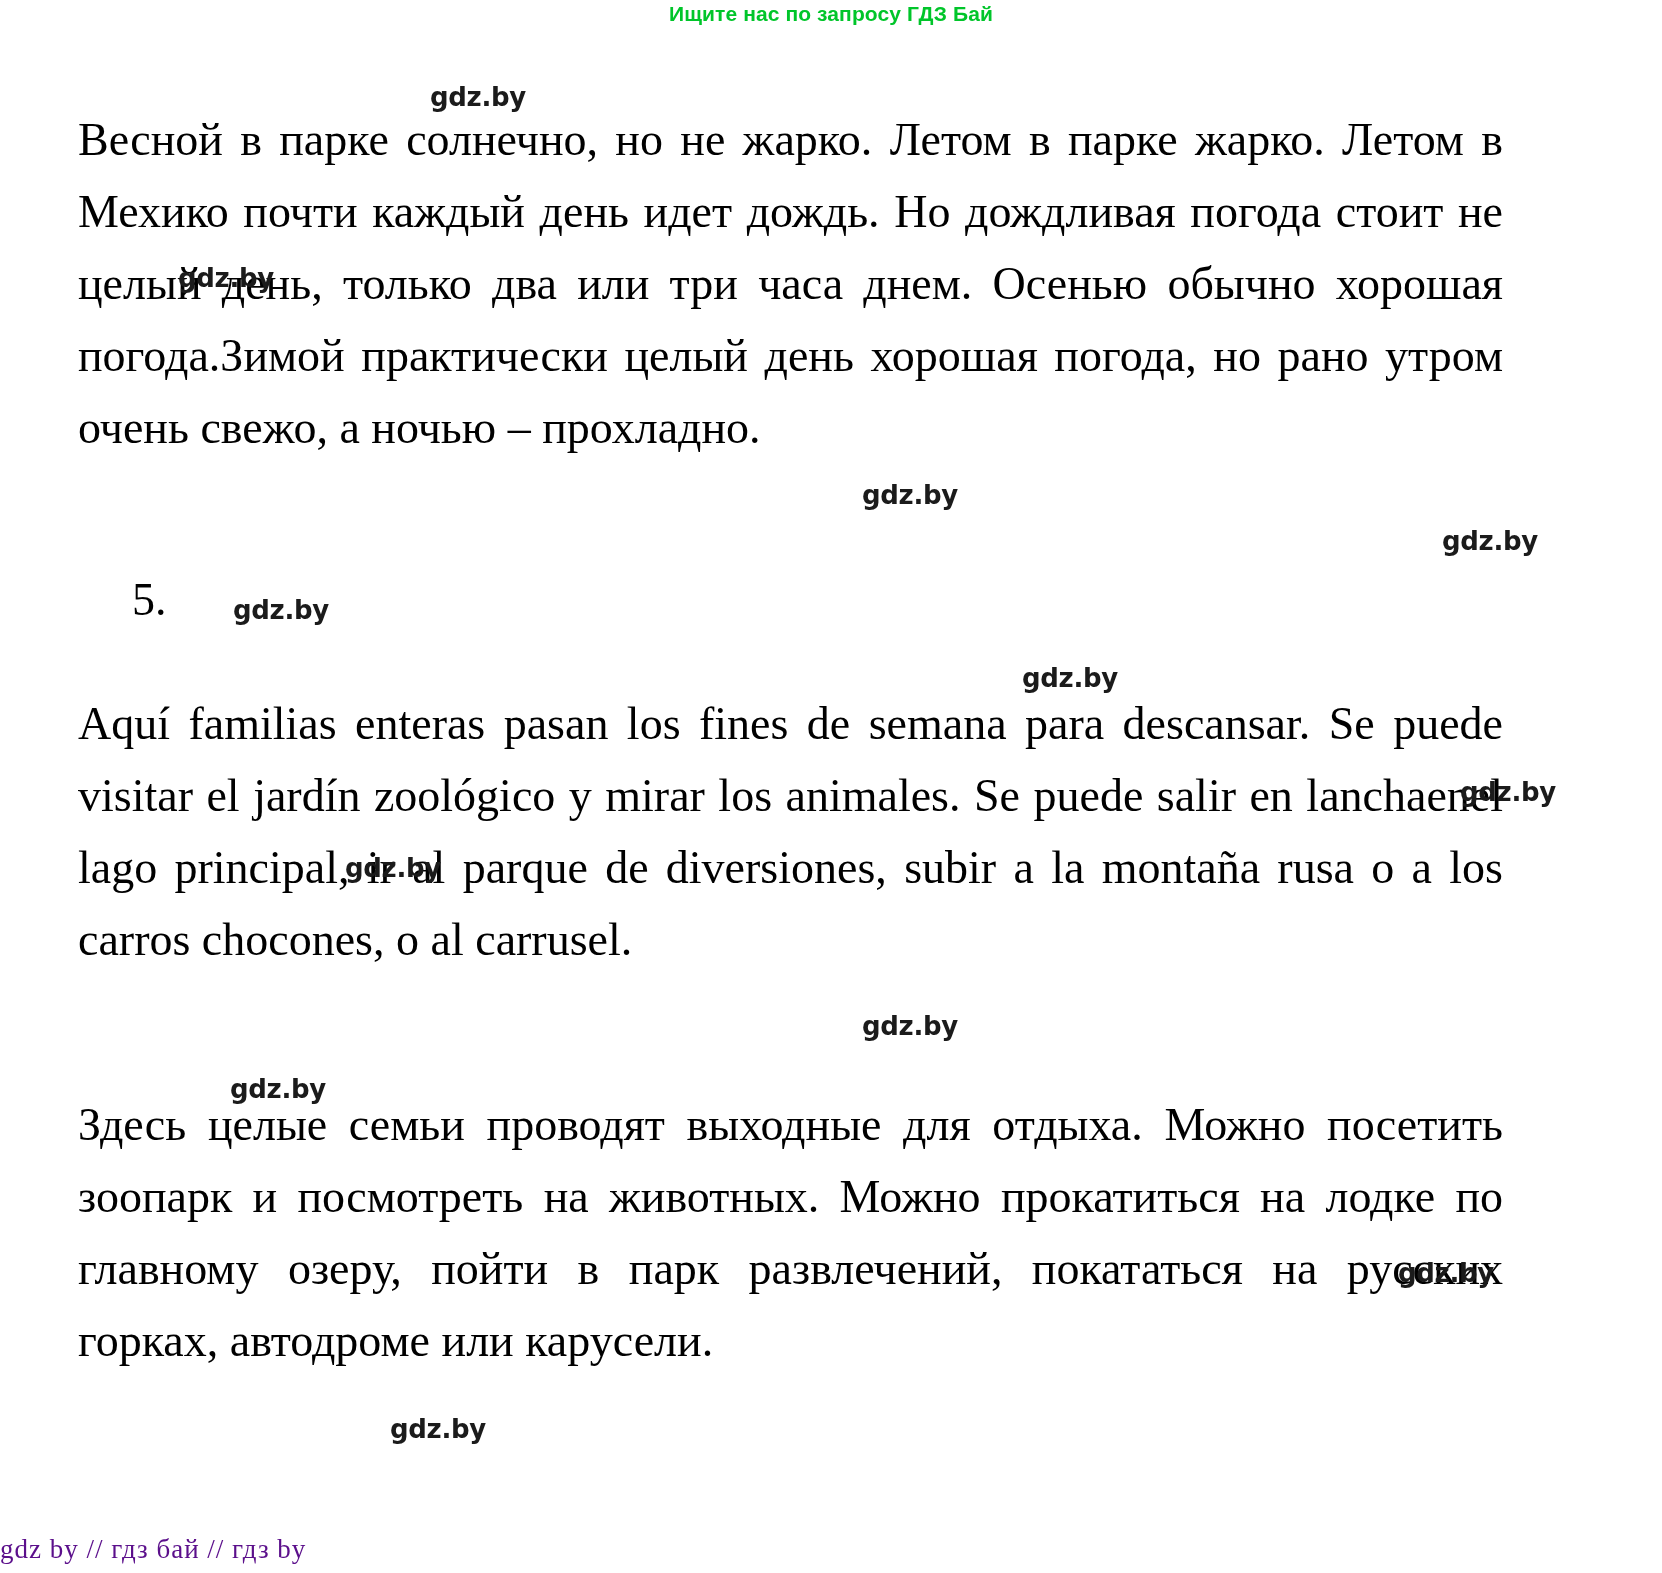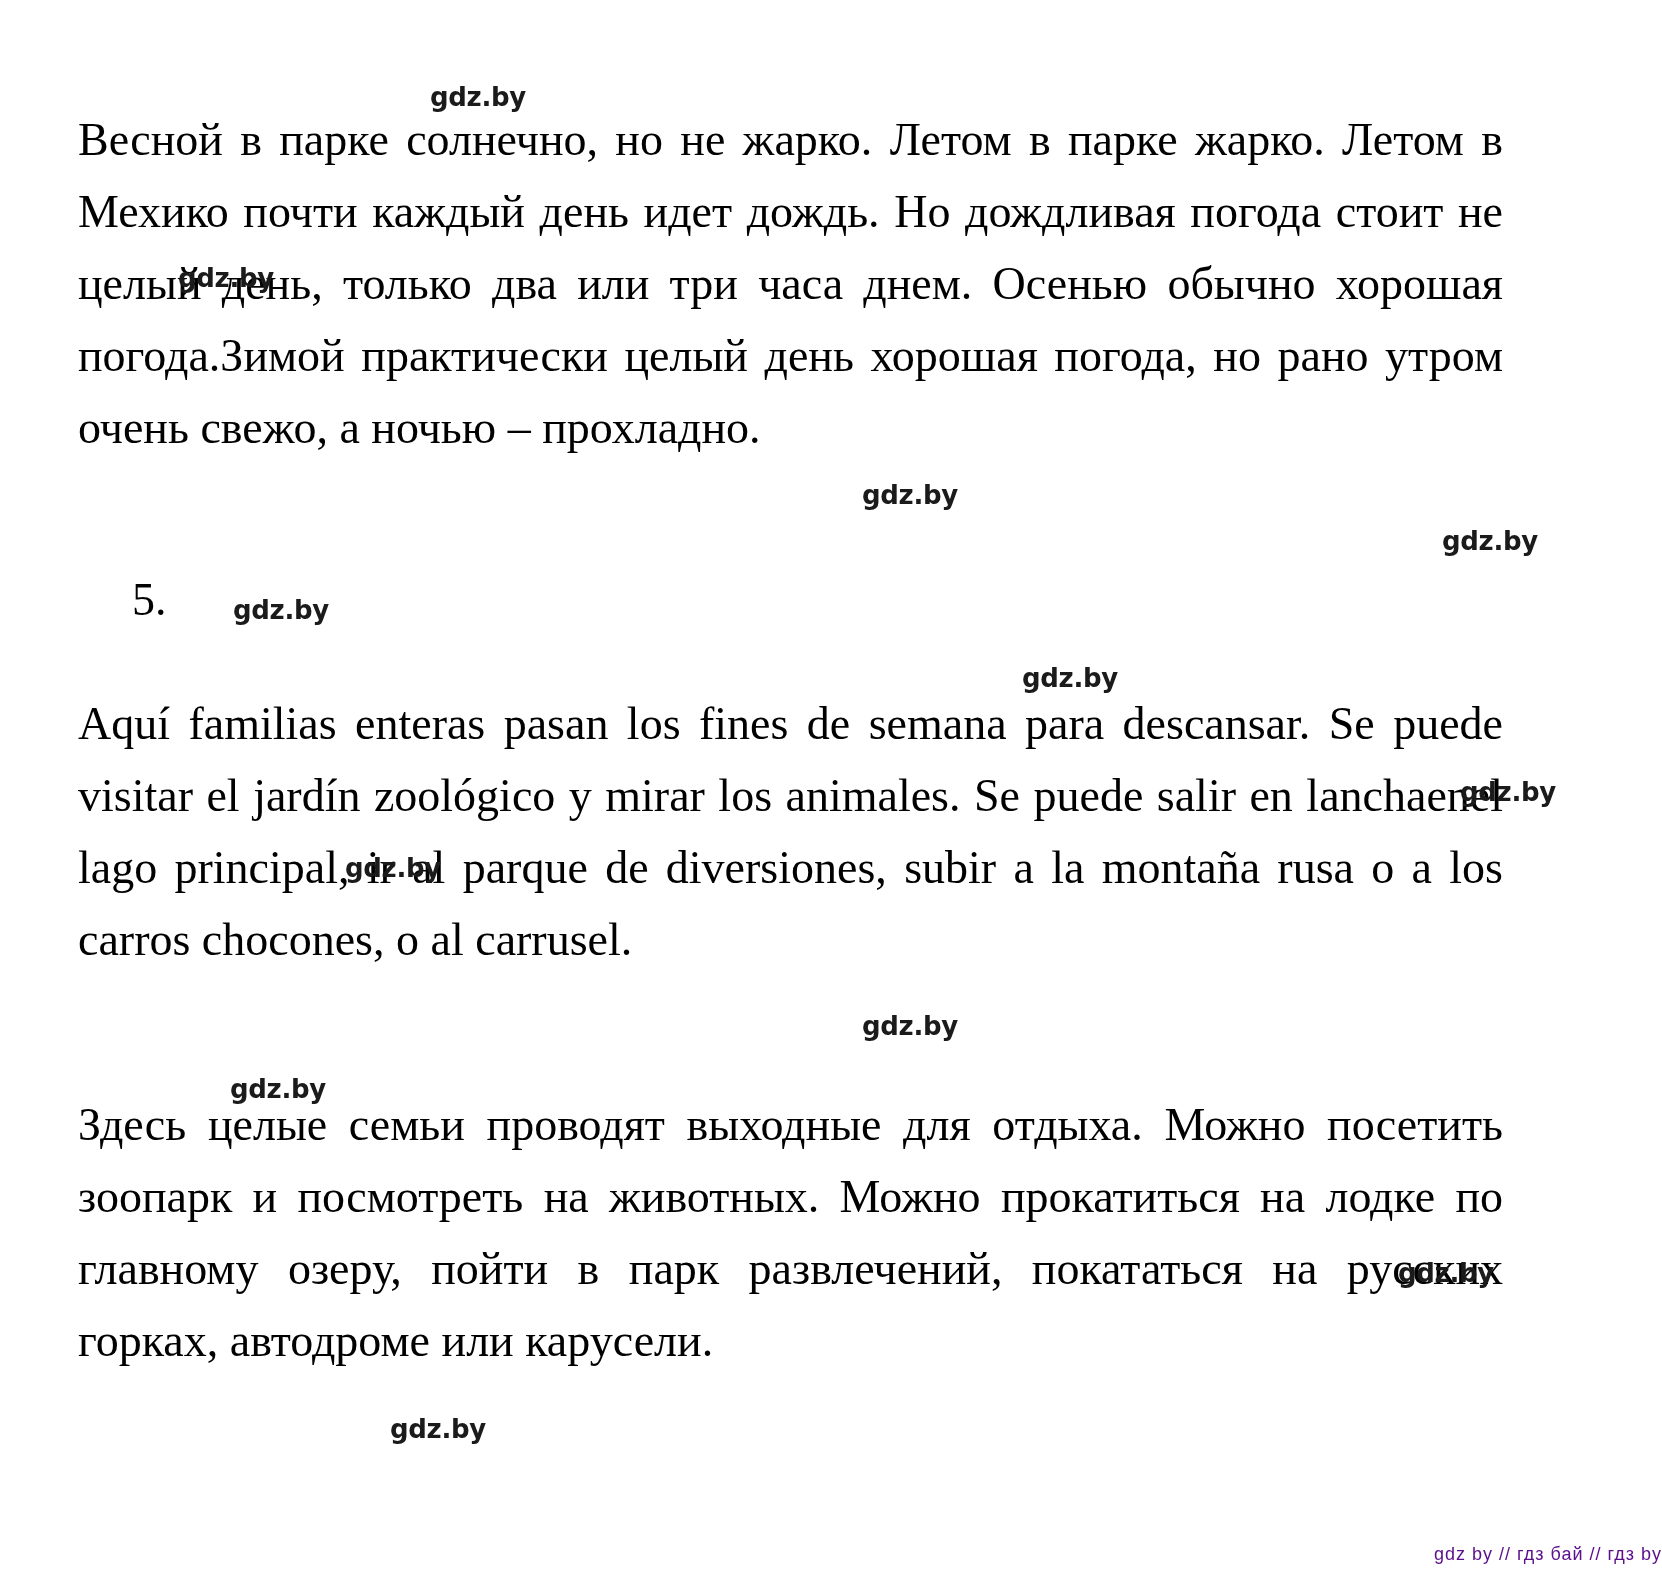--- a/index.html
+++ b/index.html
@@ -88,33 +88,34 @@
     letter-spacing: -0.3px;
     margin-top: 44px;
   }
 
   
   .footer {
     position: absolute;
     bottom: 8px;
     left: 0;
     width: 1662px;
-    text-align: right;
+    text-align: left;
     color: #5b0f8b;
-    font-family: Liberation Sans, sans-serif;
-    font-size: 18px;
+    font-family: Liberation Serif, serif;
+    font-size: 27px;
     letter-spacing: 1px;
     white-space: nowrap;
   }
 </style>
 </head>
 <body>
 
 <div class="page">
 
+  <div class="promo" style="color: rgb(0, 197, 42);">Ищите нас по запросу ГДЗ Бай</div>
 
   <div class="col">
 
     <p class="body para1">Весной в парке солнечно, но не жарко. Летом в парке жарко. Летом в Мехико почти каждый день идет дождь. Но дождливая погода стоит не целый день, только два или три часа днем. Осенью обычно хорошая погода.Зимой практически целый день хорошая погода, но рано утром очень свежо, а ночью – прохладно.</p>
 
     <div class="heading heading-row">
       <span class="heading-num">5.</span>
     </div>
 
     <p class="body para2">Aquí familias enteras pasan los fines de semana para descansar. Se puede visitar el jardín zoológico y mirar los animales. Se puede salir en lanchaenel lago principal, ir al parque de diversiones, subir a la montaña rusa o a los carros chocones, o al carrusel.</p>

